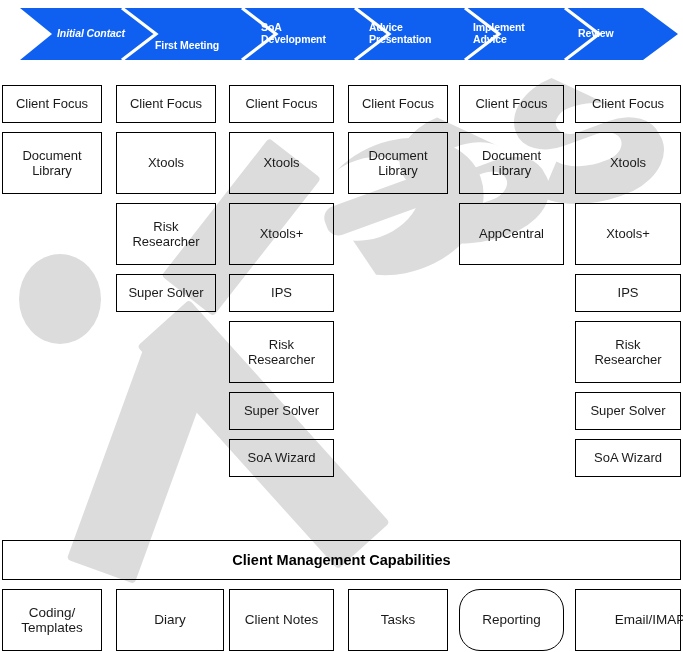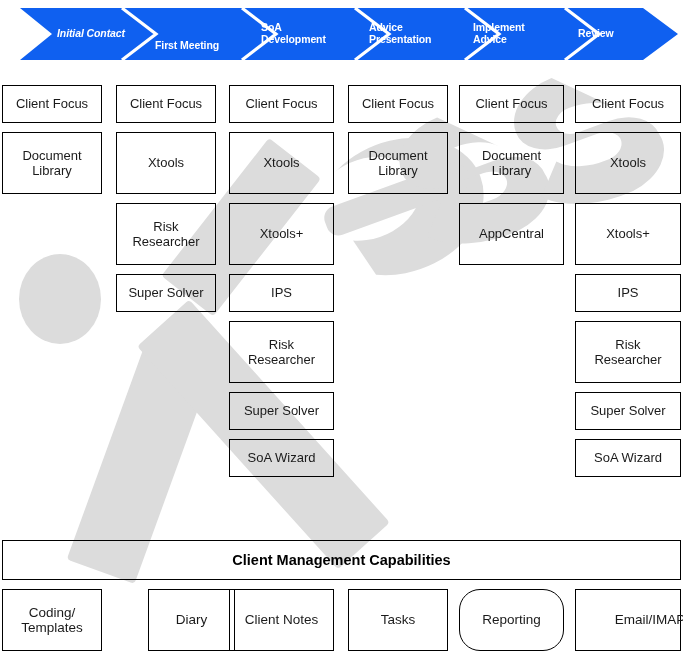--- a/index.html
+++ b/index.html
@@ -248,19 +248,19 @@
     <div class="cap-box h1">SoA Wizard</div>
   </div>
 
 </div>
 
 <div id="client-management">
   <div id="cm-title-bar" style="margin-left:2px; width:679px;">Client Management Capabilities</div>
   <div id="cm-row">
     <div class="cm-box" style="left:2px; width:100px;">Coding/
 Templates</div>
-    <div class="cm-box" style="left:116px; width:87px;margin-left:32px;">Diary</div>
+    <div class="cm-box" style="left:116px; width:108px;">Diary</div>
     <div class="cm-box" style="left:229px; width:105px;">Client Notes</div>
     <div class="cm-box" style="left:348px; width:100px;">Tasks</div>
     <div class="cm-box" style="left:459px; width:105px;border-radius:21px;">Reporting</div>
     <div class="cm-box" style="left:575px; width:106px;padding-left:44px;">Email/IMAP</div>
   </div>
 </div>
 
 </body></html>

